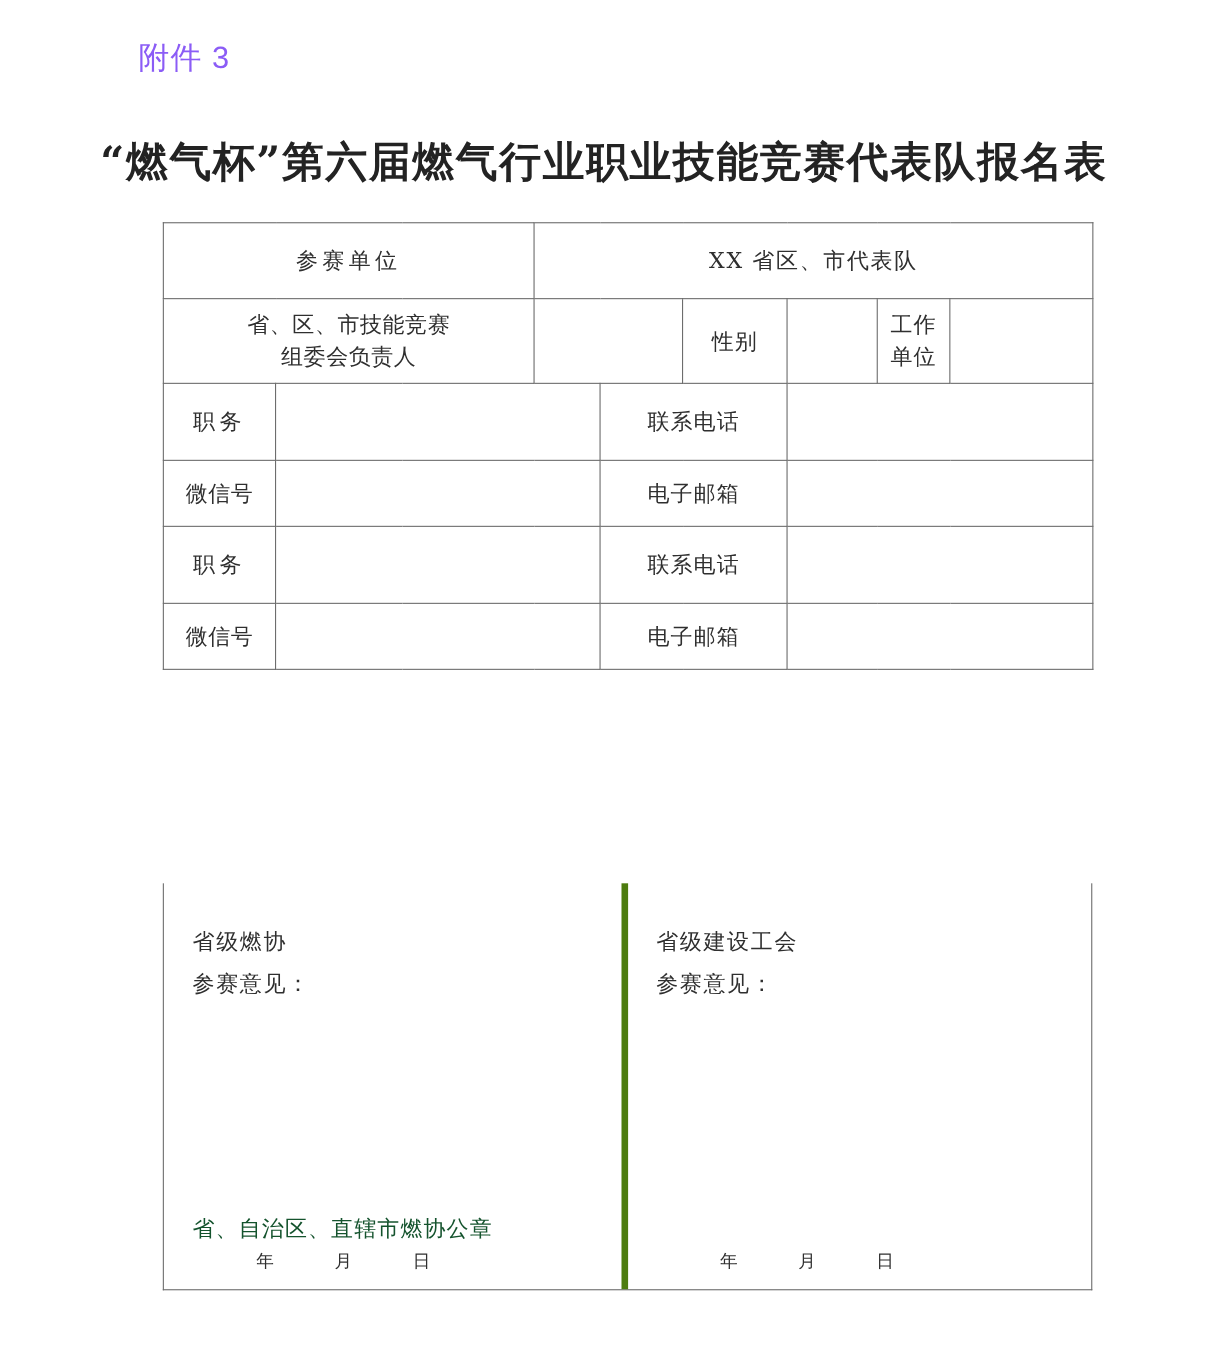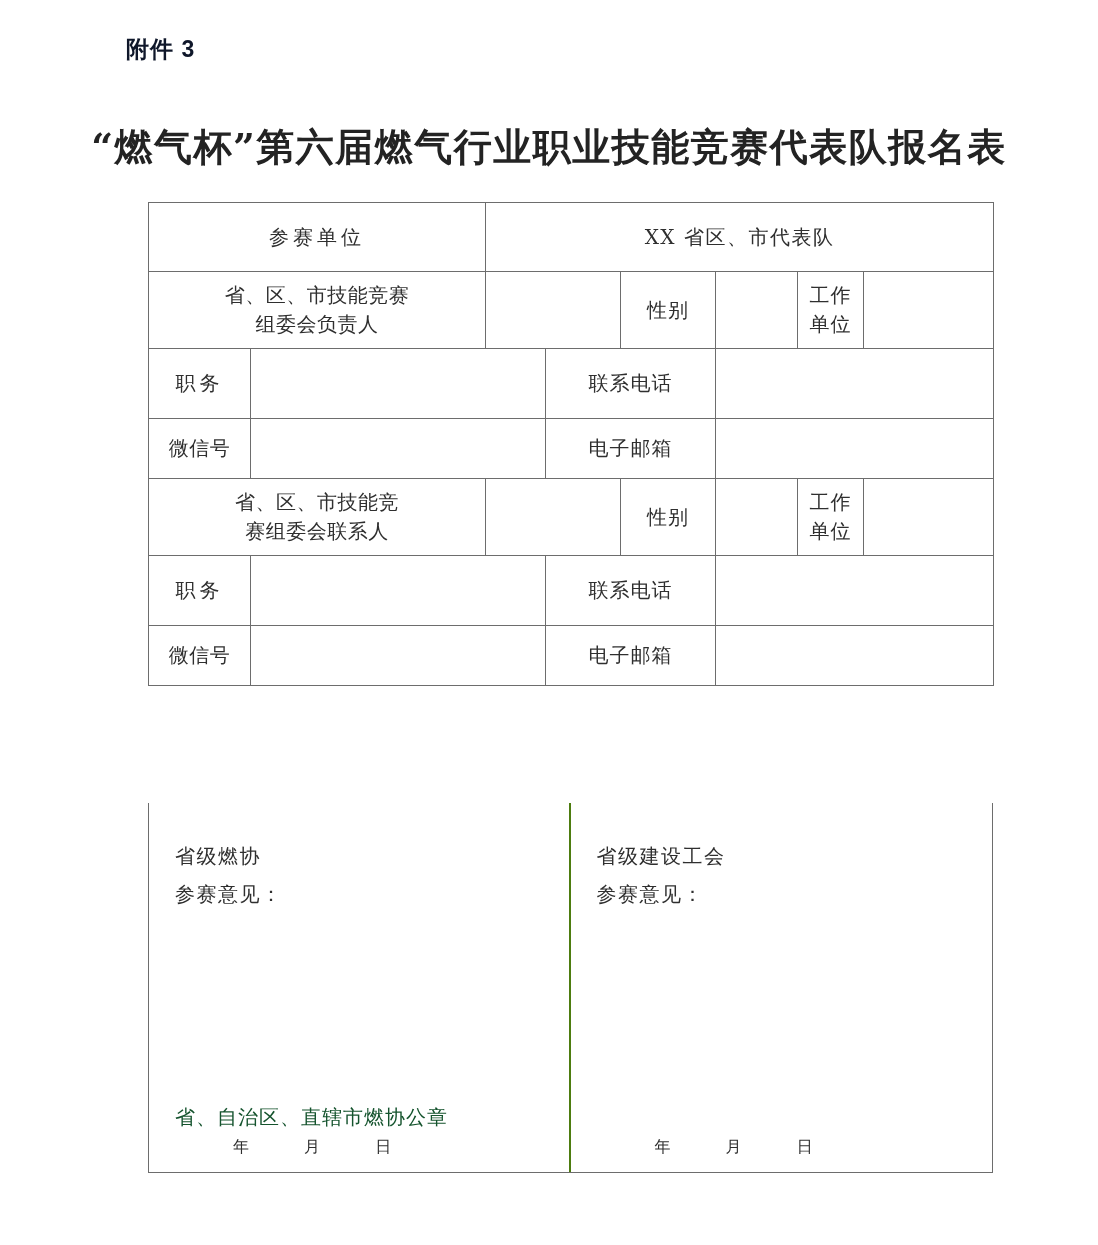--- a/index.html
+++ b/index.html
@@ -15,24 +15,24 @@
     color: #2b2b2b;
     overflow: hidden;
   }
 
   
   .attach-label {
     position: absolute;
     left: 126px;
     top: 34px;
     font-family: "Liberation Sans", "DejaVu Sans", sans-serif;
-    font-size: 23px;
-    font-weight: 700;
+    font-size: 28px;
+    font-weight: 400;
     letter-spacing: 1px;
-    color: #0f172a;
+    color: #8b5cf6;
   }
 
   
   .doc-title {
     position: absolute;
     left: 0;
     top: 122px;
     width: 1098px;
     text-align: center;
     font-family: "DejaVu Serif", "Liberation Serif", serif;
@@ -88,21 +88,21 @@
     border-top: none;
     box-sizing: border-box;
     display: flex;
   }
   .op-col {
     flex: 1 1 50%;
     position: relative;
     box-sizing: border-box;
     padding: 34px 0 0 26px;
   }
-  .op-col.left { border-right: 2px solid #4d7c0f; }
+  .op-col.left { border-right: 6px solid #4d7c0f; }
   .op-line {
     font-size: 20px;
     letter-spacing: 1.5px;
     line-height: 1.9;
     color: #2f2f2f;
   }
   .op-foot {
     position: absolute;
     left: 0;
     right: 0;
@@ -167,30 +167,20 @@
     <td colspan="3"></td>
   </tr>
 
   <tr class="r-small">
     <td class="lbl lbl-tight">微信号</td>
     <td colspan="3"></td>
     <td colspan="2" class="lbl">电子邮箱</td>
     <td colspan="3"></td>
   </tr>
 
-  <tr class="r-person">
-    <td colspan="3" class="lbl lbl-tight">省、区、市技能竞
-赛组委会联系人</td>
-    <td colspan="2"></td>
-    <td class="lbl">性别</td>
-    <td></td>
-    <td class="lbl">工作
-单位</td>
-    <td></td>
-  </tr>
 
   <tr class="r-norm">
     <td class="lbl lbl-wide">职务</td>
     <td colspan="3"></td>
     <td colspan="2" class="lbl">联系电话</td>
     <td colspan="3"></td>
   </tr>
 
   <tr class="r-small">
     <td class="lbl lbl-tight">微信号</td>

